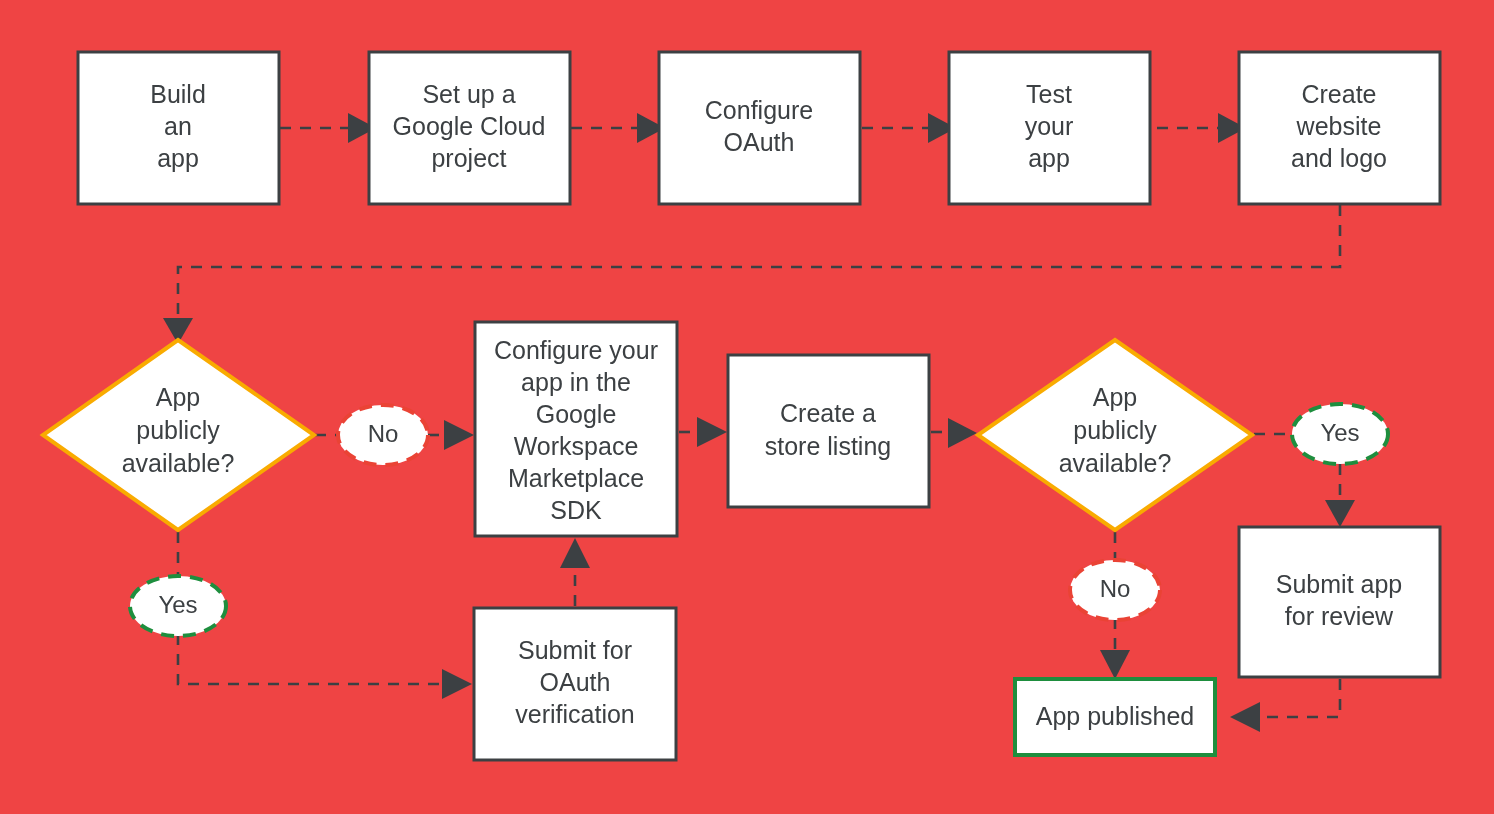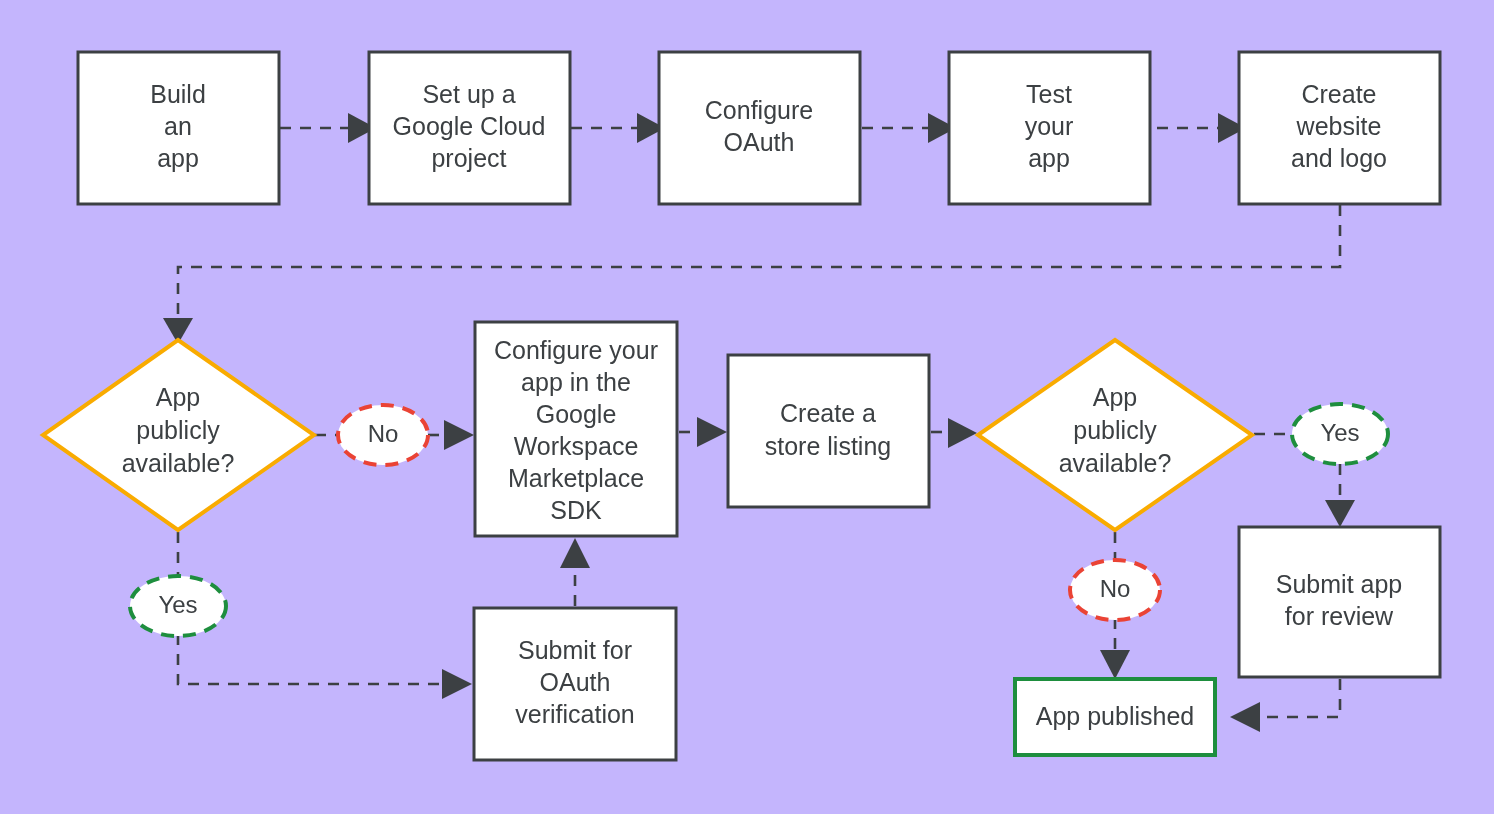--- a/index.html
+++ b/index.html
@@ -10,21 +10,21 @@
   body {
     width: 1494px;
     height: 814px;
     font-family: "Liberation Sans", sans-serif;
     overflow: hidden;
   }
   #flow-root {
     position: relative;
     width: 1494px;
     height: 814px;
-    background: #c4b5fd;
+    background: #ef4444;
   }
   svg#flow-svg {
     display: block;
     width: 1494px;
     height: 814px;
   }
   .node-shape {
     fill: #ffffff;
     stroke-width: 3;
   }

